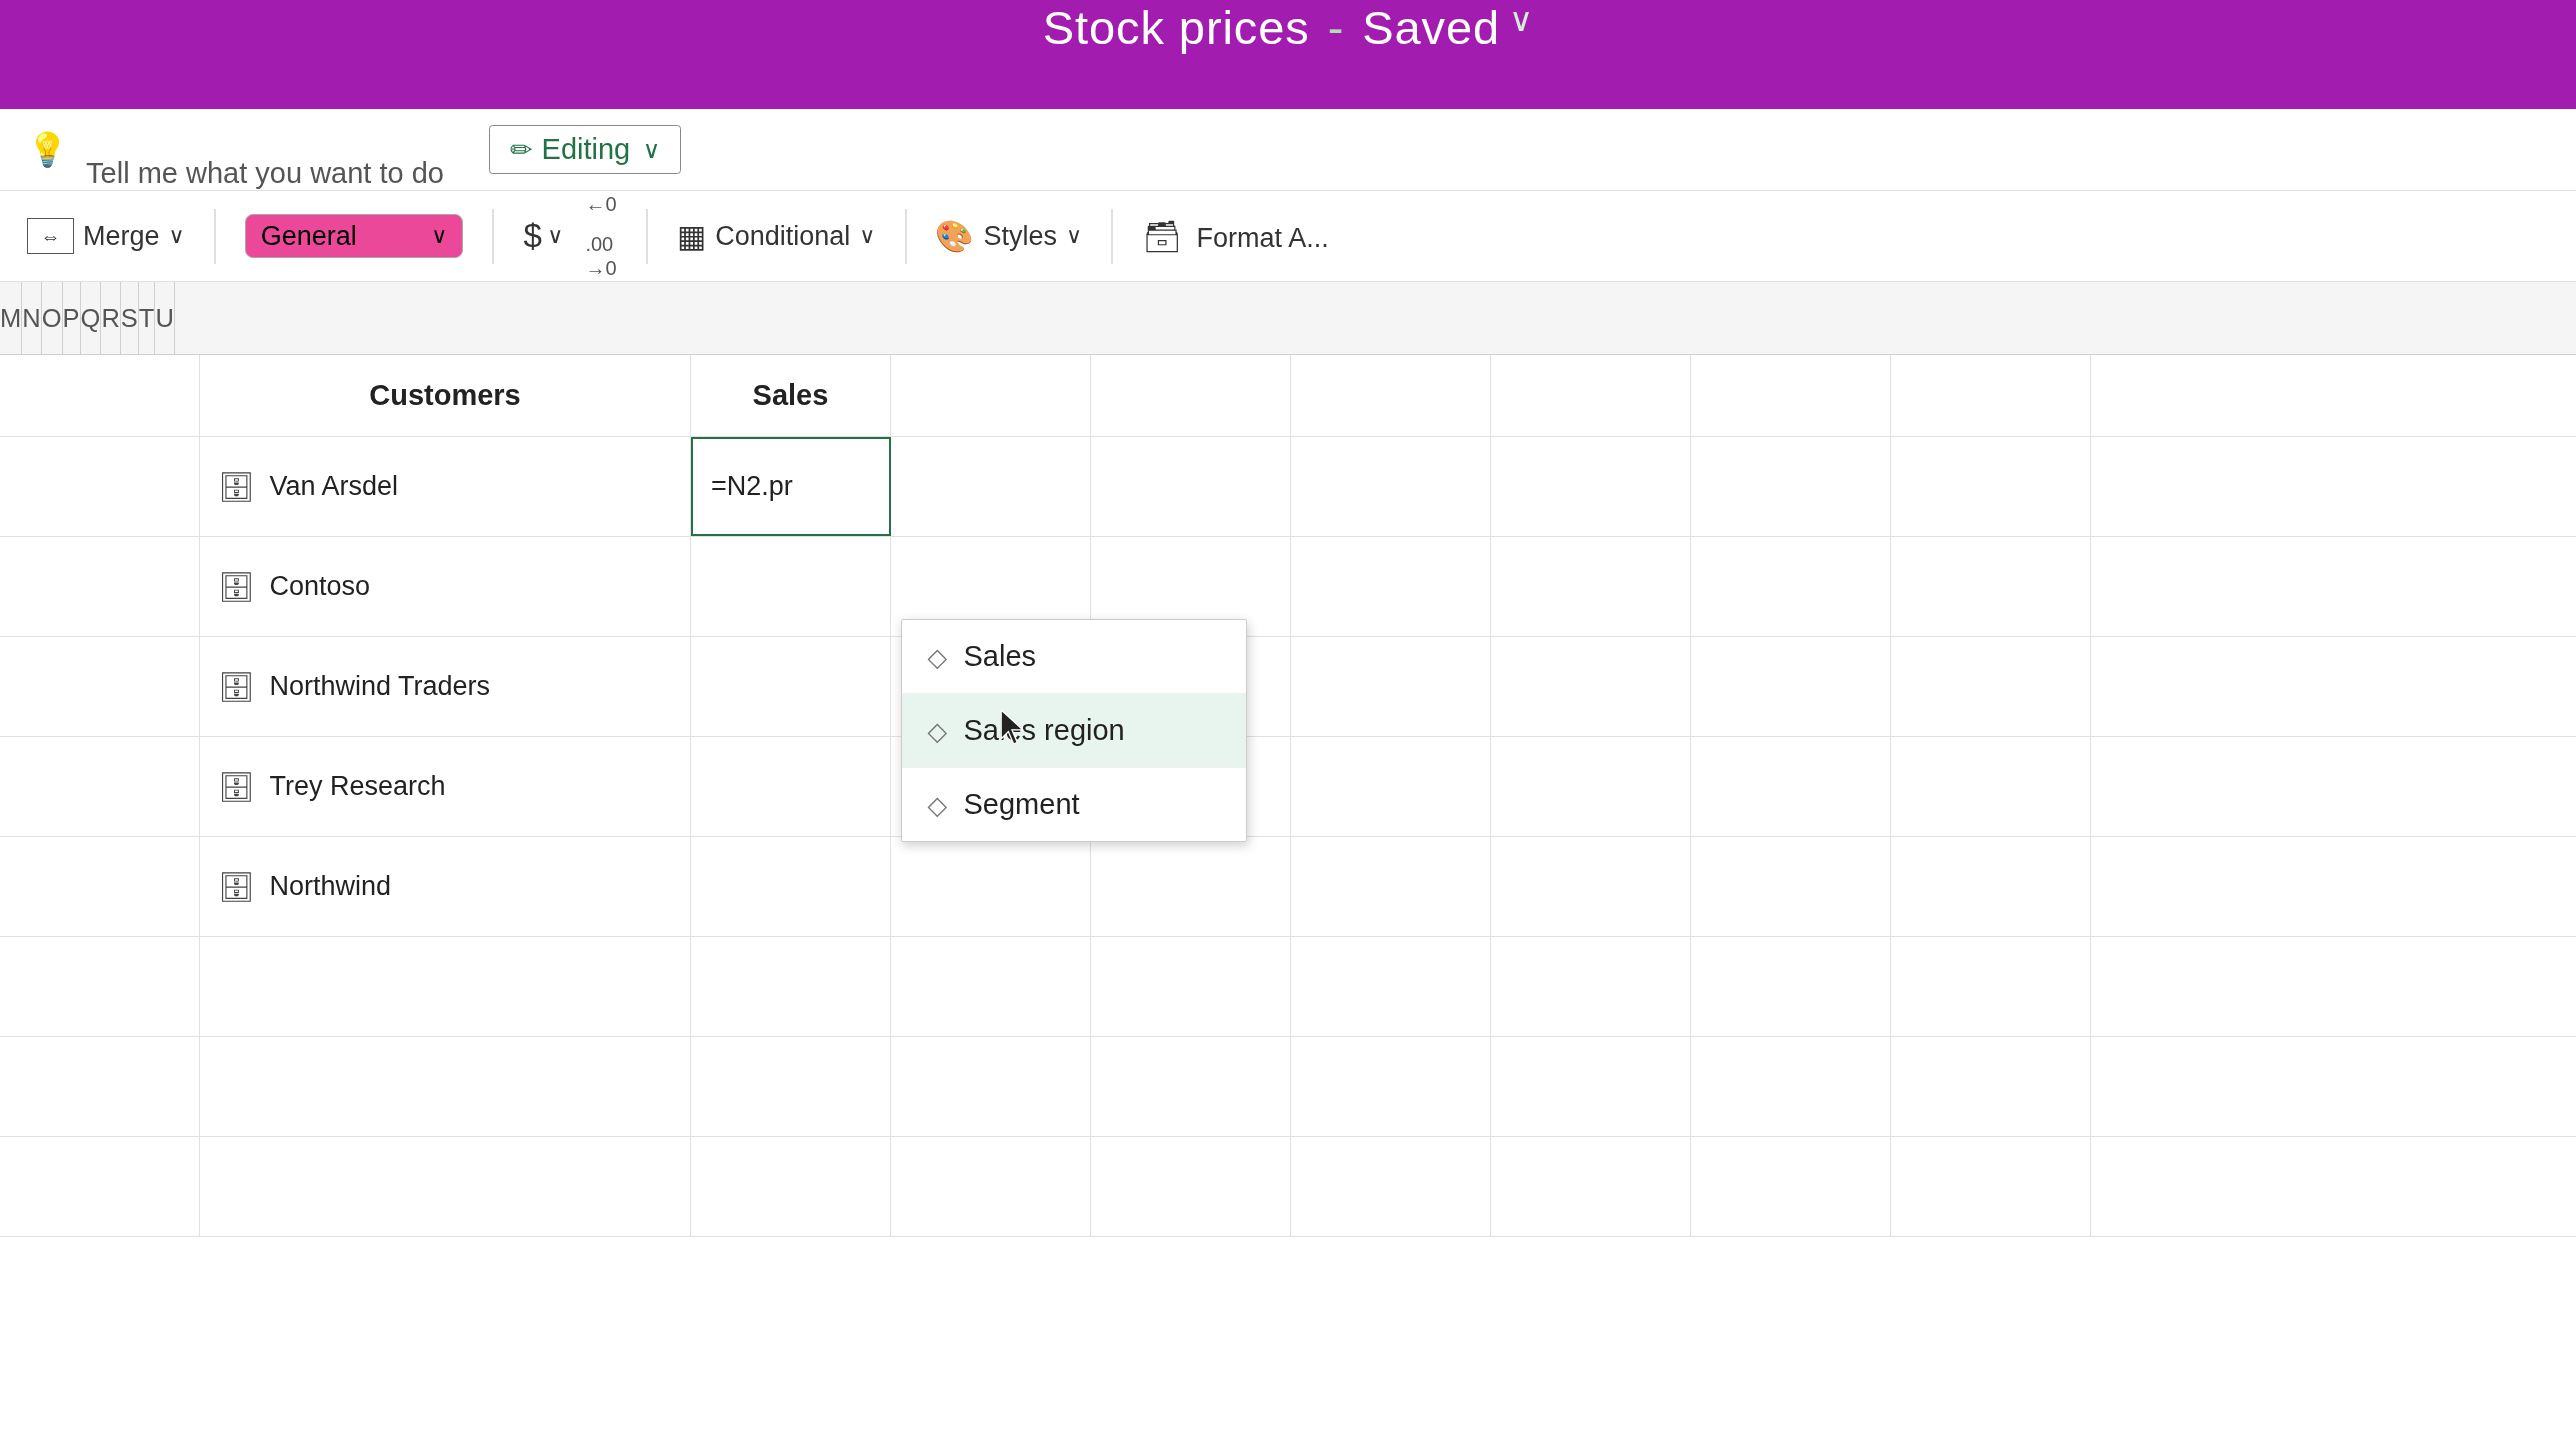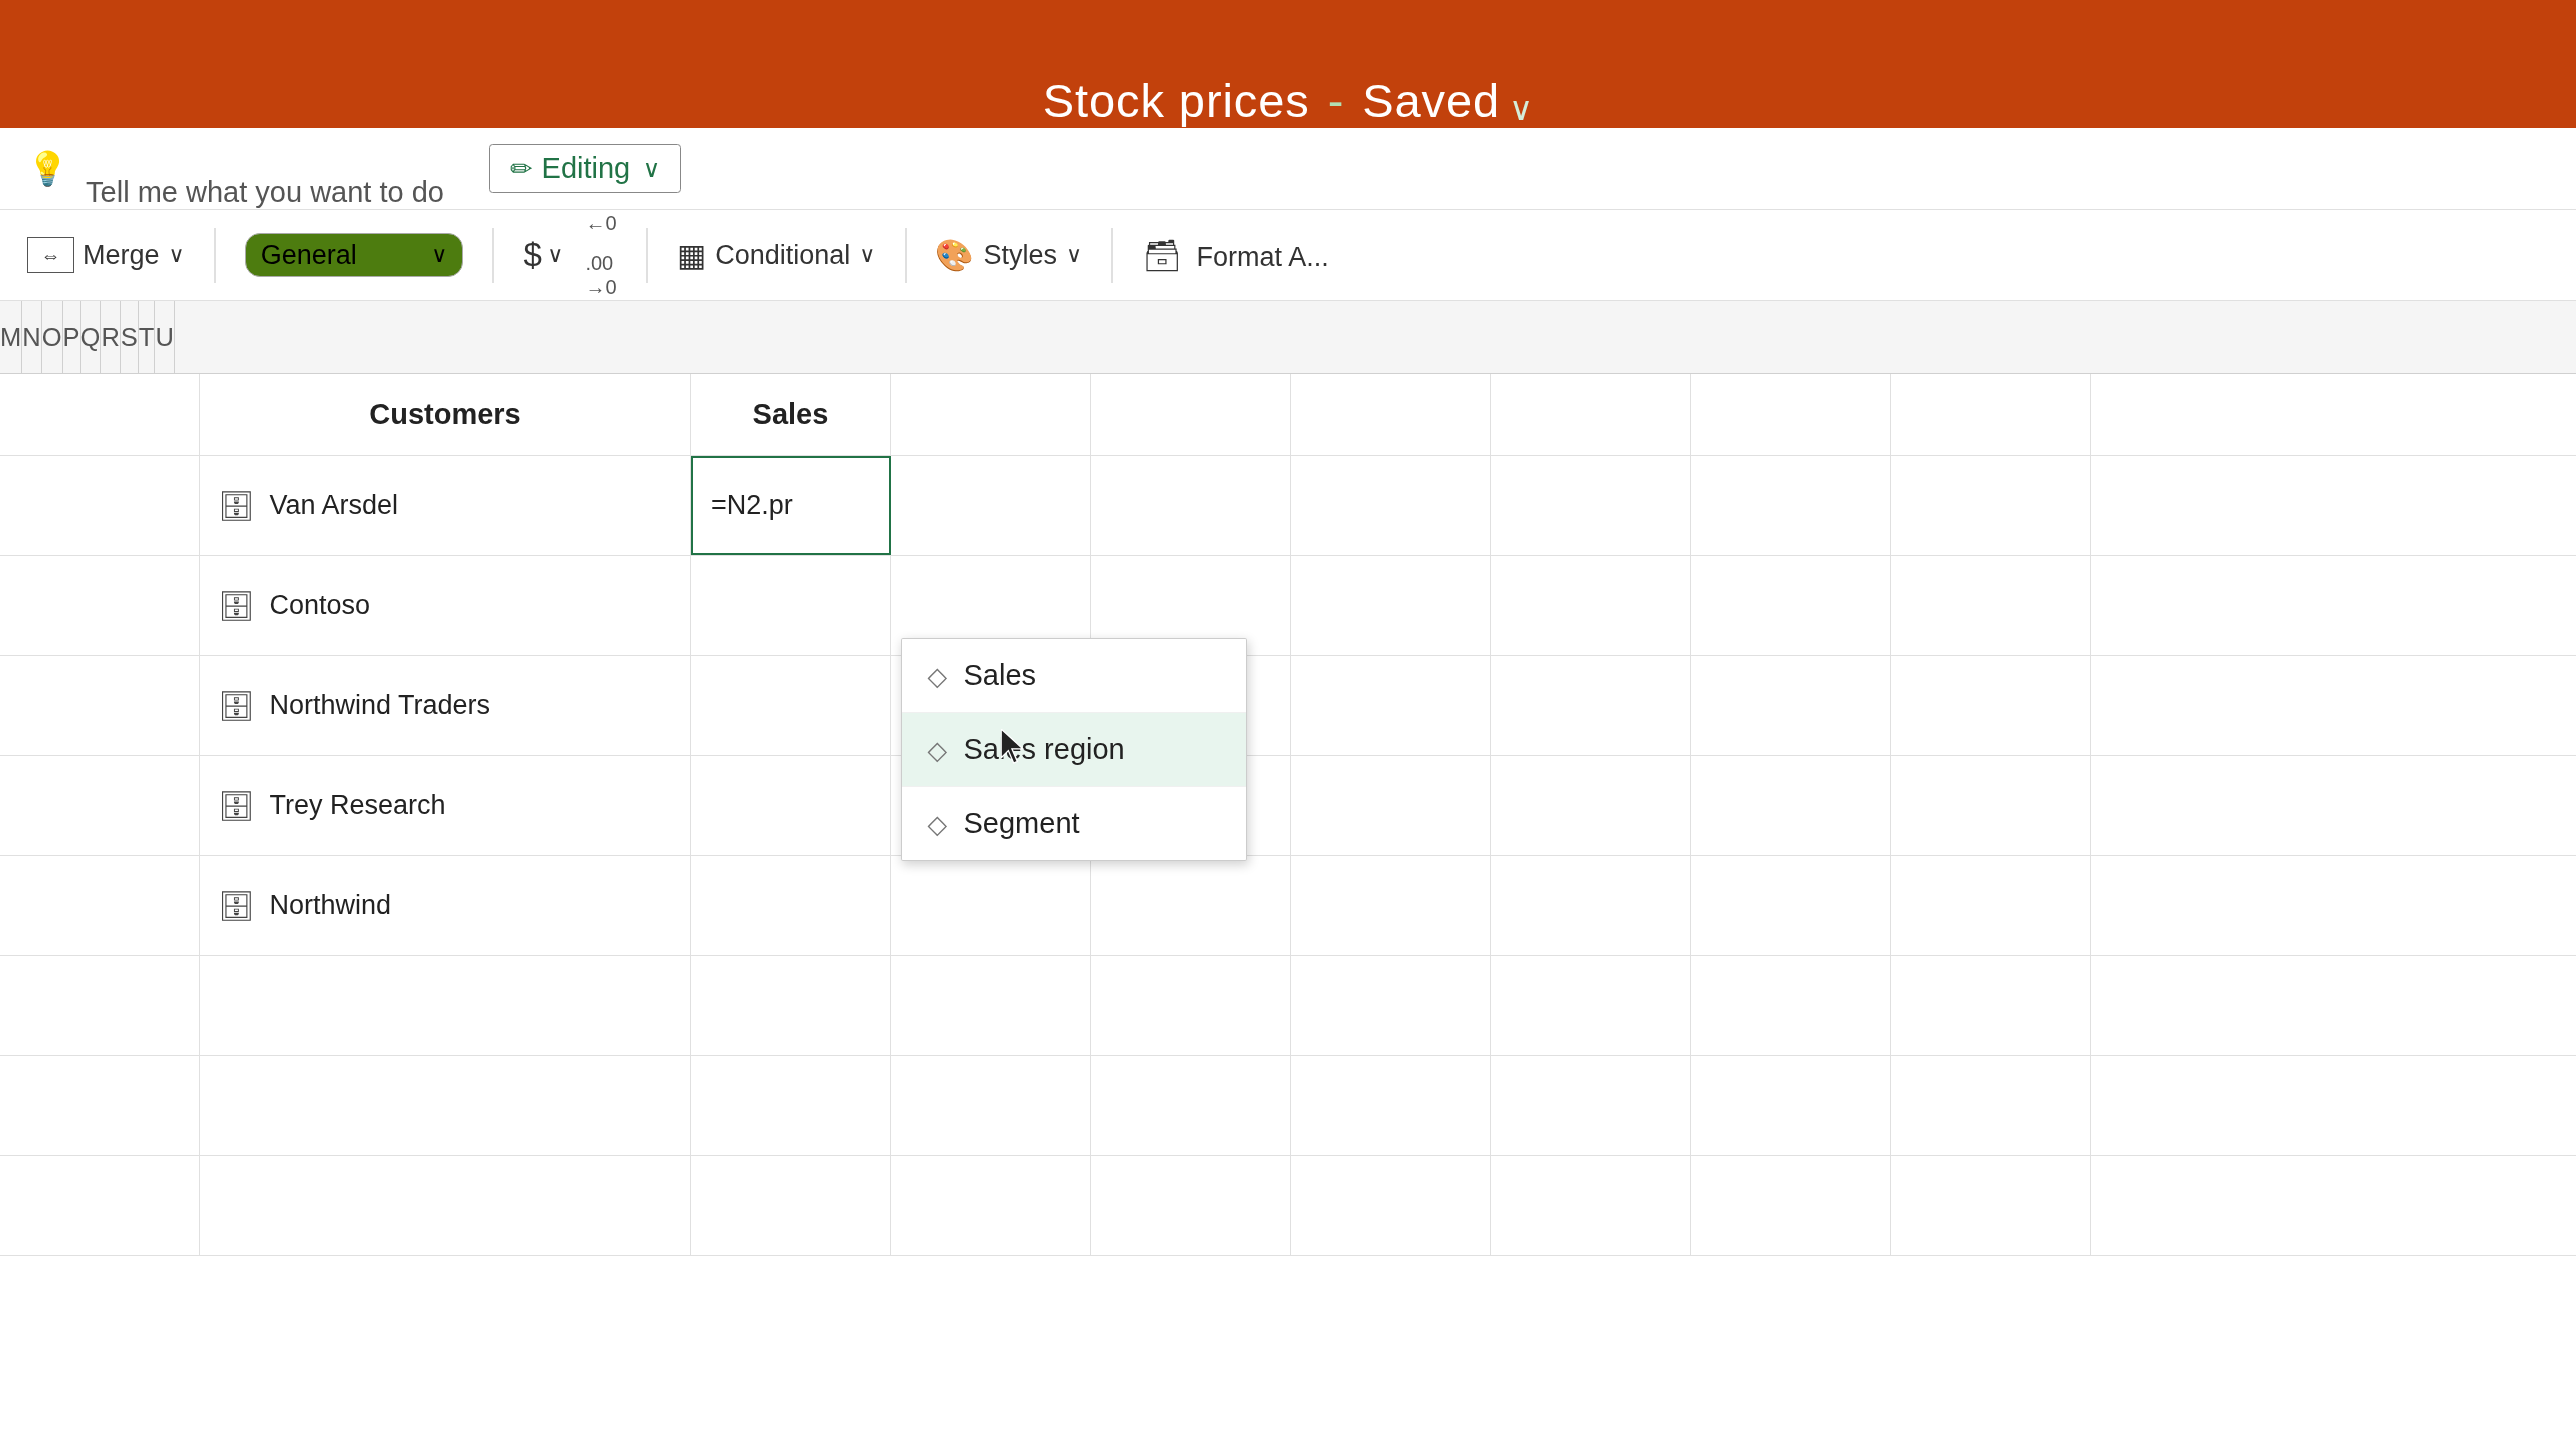--- a/index.html
+++ b/index.html
@@ -7,24 +7,24 @@
       font-family: 'Segoe UI', Arial, sans-serif;
       background: #fff;
       width: 2576px;
       height: 1432px;
       overflow: hidden;
       position: relative;
     }
 
     
     .title-bar {
-      background: #c2410c;
-      height: 128px;
-      display: flex;
-      align-items: flex-end;
+      background: #a21caf;
+      height: 109px;
+      display: flex;
+      align-items: flex-start;
       justify-content: center;
       position: relative;
     }
     .title-bar-text {
       color: #fff;
       font-size: 47px;
       font-weight: 300;
       letter-spacing: 0.9px;
     }
     .title-dropdown {
@@ -95,26 +95,26 @@
       border: 1.8px solid #555;
       display: flex;
       align-items: center;
       justify-content: center;
       font-size: 20px;
     }
     .format-dropdown {
       display: flex;
       align-items: center;
       border: 0.9px solid #aaa;
-      border-radius: 15px;
+      border-radius: 8px;
       padding: 5.5px 14.6px;
       font-size: 27px;
       min-width: 218px;
       justify-content: space-between;
-      background: #4d7c0f;
+      background: #ec4899;
       cursor: pointer;
     }
     .dollar-btn {
       display: flex;
       align-items: center;
       gap: 5.5px;
       font-size: 33px;
       color: #333;
       cursor: pointer;
       border: none;

